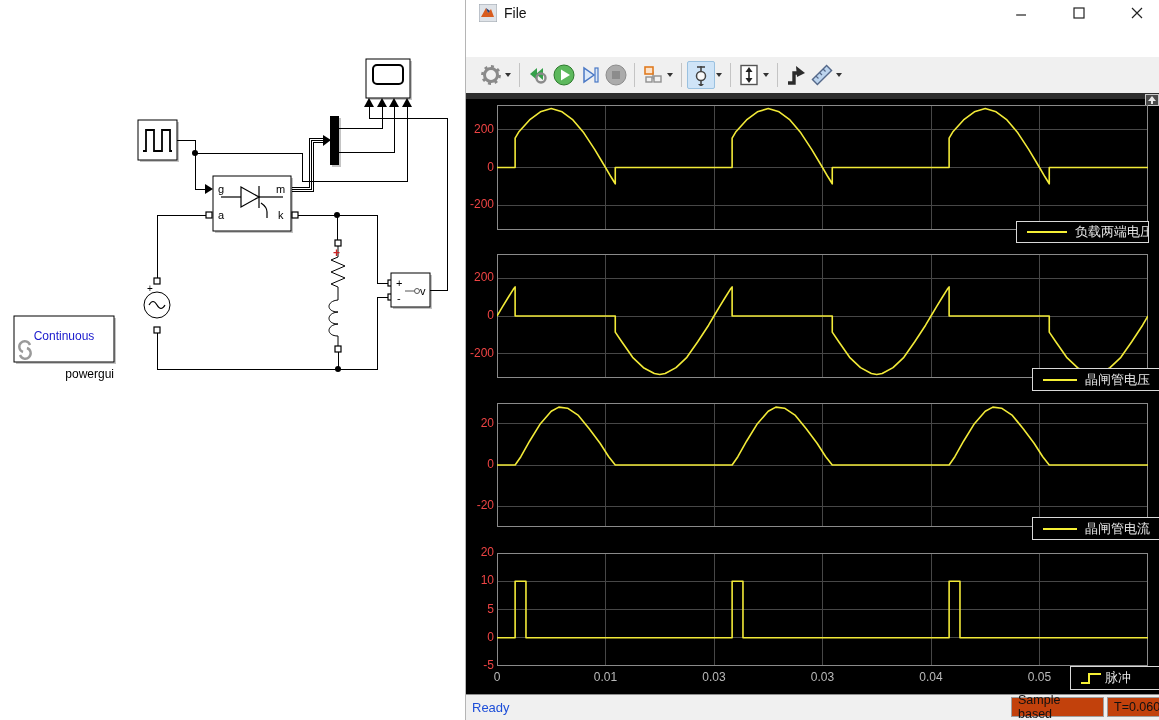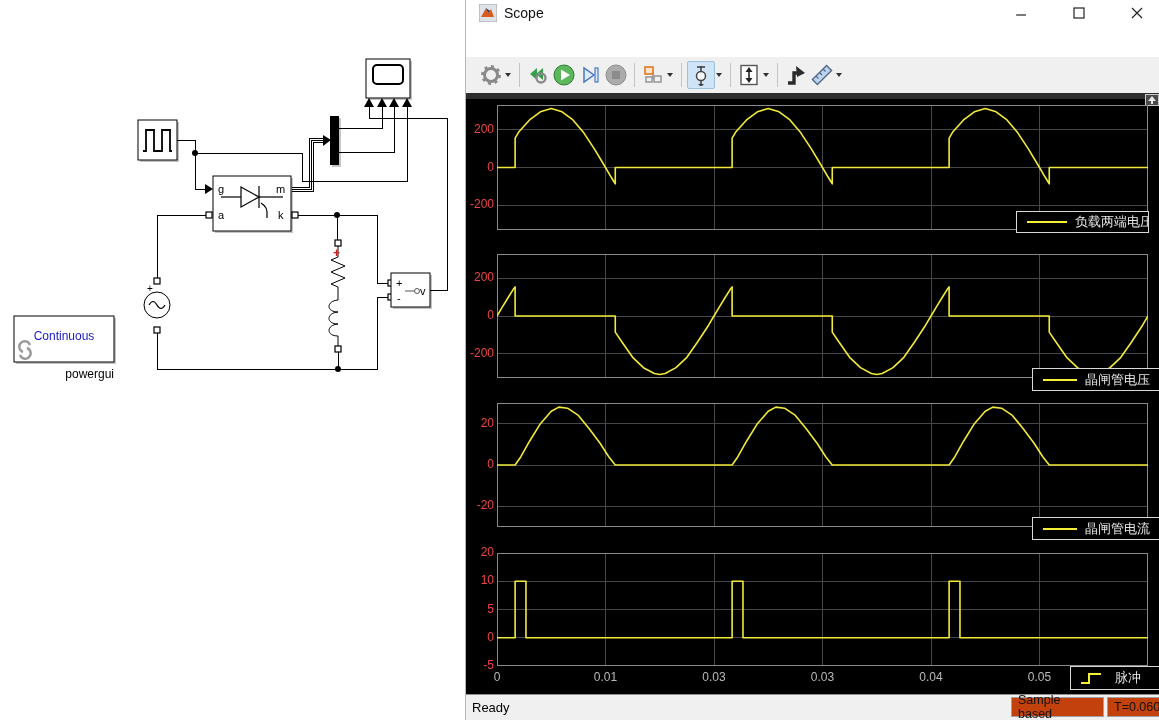--- a/index.html
+++ b/index.html
@@ -36,21 +36,21 @@
   svg.plot{position:absolute;left:31px;}
   .ytick{position:absolute;left:2px;width:26px;text-align:right;font-size:12px;color:#ef4444;}
   .xtick{position:absolute;width:44px;text-align:center;font-size:12px;color:#b9b9b9;}
   .legend{position:absolute;background:#000;border:1px solid #d9d9d9;display:flex;align-items:center;
           box-sizing:border-box;overflow:hidden;}
   .legend .lline{display:inline-block;width:40px;height:0;border-top:2px solid #f5ef35;margin:0 8px 0 10px;flex:0 0 auto;}
   .legend .ltext{color:#e8e8e8;font-size:13px;white-space:nowrap;}
   
   #statusbar{position:absolute;left:0;top:694px;width:100%;height:26px;background:#f0f0f0;
              border-top:1px solid #8f8f8f;box-sizing:border-box;}
-  #status-left{position:absolute;left:6px;top:5px;font-size:13px;color:#000000;}
+  #status-left{position:absolute;left:6px;top:5px;font-size:13px;color:#1d4ed8;}
   .status-box{position:absolute;top:2px;height:20px;border:1px solid #a0a0a0;background:#c2410c;
               font-size:12.5px;color:#111;display:flex;align-items:center;padding:0 6px;box-sizing:border-box;}
 </style>
 </head>
 <body>
 
 <div id="root">
 
   <div id="model-area">
     <svg id="model-svg" width="465" height="720">
@@ -170,21 +170,21 @@
   </div>
 
   <div id="scope-window">
 
     <div id="titlebar">
       <svg id="title-icon" viewBox="0 0 18 18">
         <rect x="0" y="0" width="18" height="18" fill="#dfe3e8" stroke="#9aa2ab"></rect>
         <polygon points="2,13 7,4 9,9 12,5 15,13" fill="#d85c1e"></polygon>
         <polygon points="7,4 9,9 11,7" fill="#2b3f72"></polygon>
       </svg>
-      <span id="title-text">Scope</span>
+      <span id="title-text">File</span>
       <div class="winbtn" style="left:538px;">
         <svg width="12" height="12">
             <path d="M1,8 H11" stroke="#222" stroke-width="1.2" fill="none"></path>
           </svg>
       </div>
       <div class="winbtn" style="left:596px;">
         <svg width="12" height="12">
             <rect x="1" y="1" width="10" height="10" fill="none" stroke="#222" stroke-width="1.2"></rect>
           </svg>
       </div>
@@ -330,37 +330,37 @@
           <line x1="325.5" y1="1" x2="325.5" y2="112" stroke="#474747" shape-rendering="crispEdges"></line>
           <line x1="434.00000000000006" y1="1" x2="434.00000000000006" y2="112" stroke="#474747" shape-rendering="crispEdges"></line>
           <line x1="542.5" y1="1" x2="542.5" y2="112" stroke="#474747" shape-rendering="crispEdges"></line>
           <line x1="1" y1="84.75" x2="650" y2="84.75" stroke="#474747" shape-rendering="crispEdges"></line>
           <line x1="1" y1="56.5" x2="650" y2="56.5" stroke="#474747" shape-rendering="crispEdges"></line>
           <line x1="1" y1="28.25" x2="650" y2="28.25" stroke="#474747" shape-rendering="crispEdges"></line>
           <rect x="0.5" y="0.5" width="650" height="112" fill="none" stroke="#8a8a8a"></rect>
           <polyline points="0.00,84.75 18.12,84.75 18.12,28.25 28.97,28.25 28.97,84.75 217.00,84.75 217.00,84.75 235.12,84.75 235.12,28.25 245.97,28.25 245.97,84.75 434.00,84.75 434.00,84.75 452.12,84.75 452.12,28.25 462.97,28.25 462.97,84.75 651.00,84.75" fill="none" stroke="#f2ea38" stroke-width="1.6" stroke-linejoin="round"></polyline>
         </svg>
 
-      <div class="legend" style="left:550px;top:118px;width:133px;height:22px;">
+      <div class="legend" style="left:550px;top:128px;width:133px;height:22px;">
         <span class="lline"></span>
         <span class="ltext">负载两端电压</span>
       </div>
       <div class="legend" style="left:566px;top:275px;width:128px;height:23px;">
         <span class="lline" style="width:34px;"></span>
         <span class="ltext">晶闸管电压</span>
       </div>
       <div class="legend" style="left:566px;top:424px;width:128px;height:23px;">
         <span class="lline" style="width:34px;"></span>
         <span class="ltext">晶闸管电流</span>
       </div>
       <div class="legend" style="left:604px;top:573px;width:90px;height:24px;">
         <svg width="26" height="16" style="margin-left:8px;flex:0 0 auto;">
           <path d="M2,13 H10 V4 H22" fill="none" stroke="#f5ef35" stroke-width="2"></path>
         </svg>
-        <span class="ltext" style="margin-left:10px;">脉冲</span>
+        <span class="ltext" style="">脉冲</span>
       </div>
     <div class="ytick" style="top: 104.379px;">-200</div>
         <div class="ytick" style="top: 66.5px;">0</div>
         <div class="ytick" style="top: 28.6212px;">200</div>
         <div class="ytick" style="top: 252.576px;">-200</div>
         <div class="ytick" style="top: 215px;">0</div>
         <div class="ytick" style="top: 177.424px;">200</div>
         <div class="ytick" style="top: 405.333px;">-20</div>
         <div class="ytick" style="top: 364px;">0</div>
         <div class="ytick" style="top: 322.667px;">20</div>

